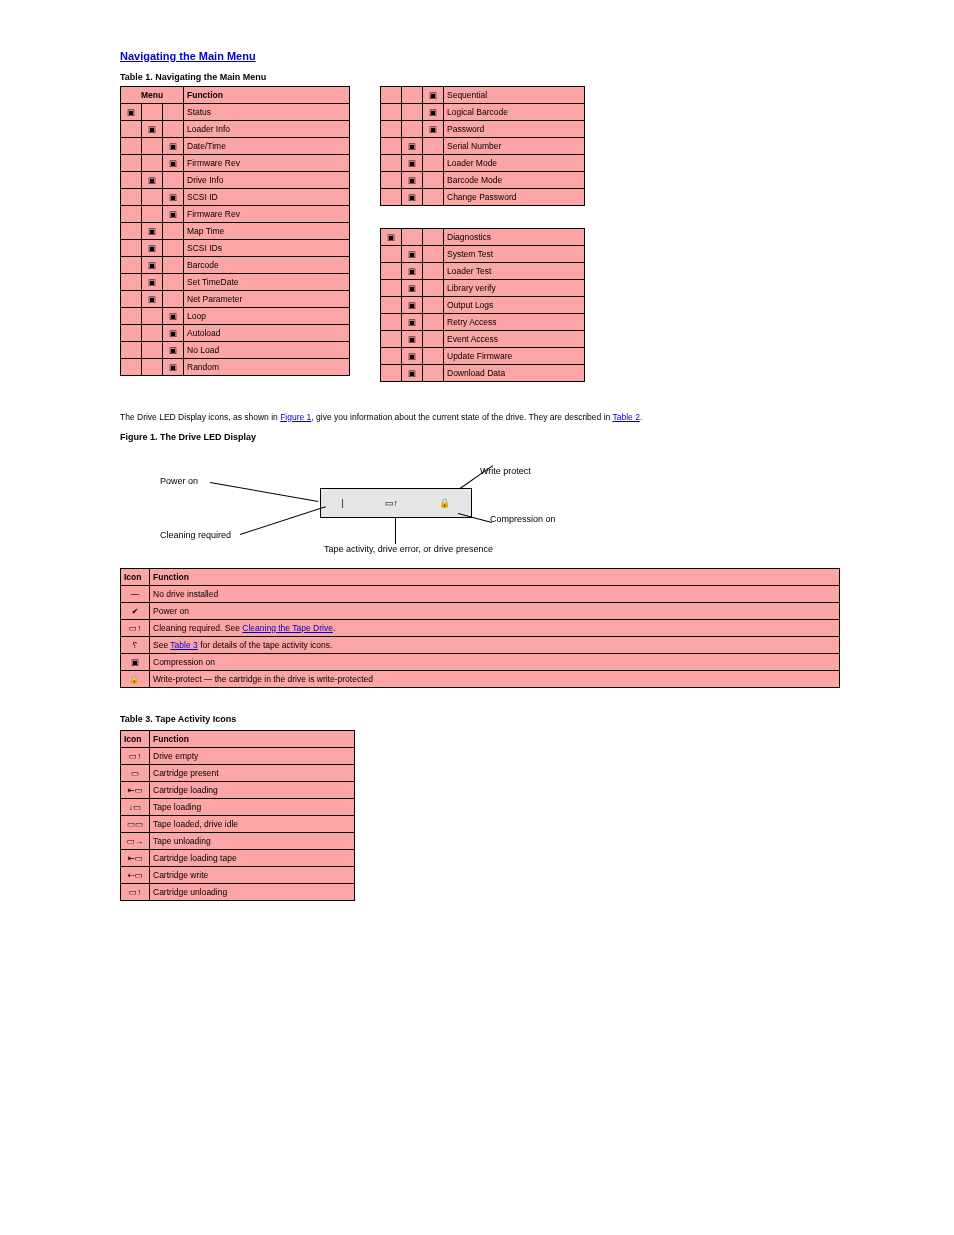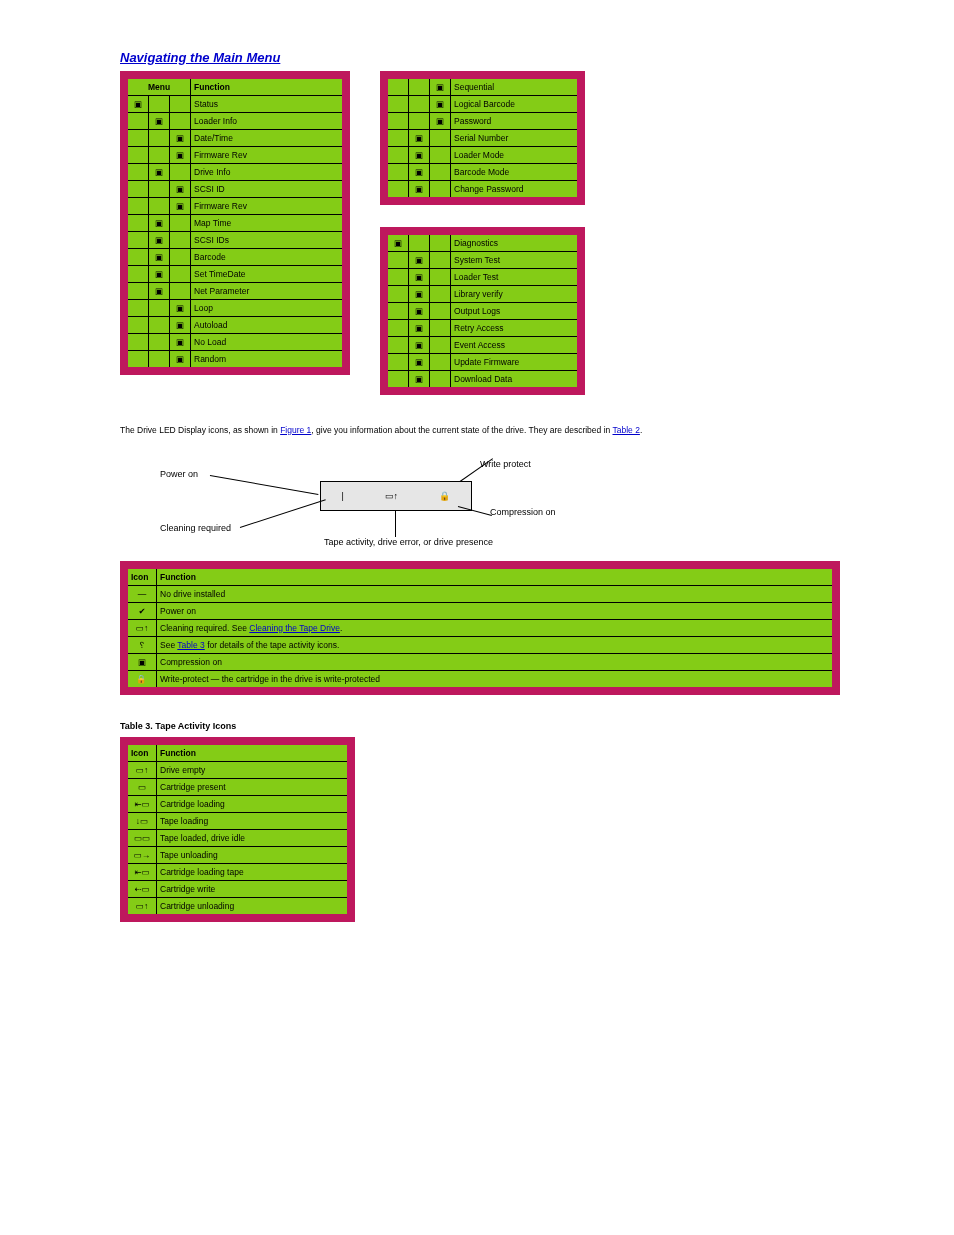--- a/index.html
+++ b/index.html
@@ -10,34 +10,33 @@
     font-size: 9px;
     color: #000;
     width: 954px;
   }
   .page {
     padding: 50px 120px 60px 120px;
   }
   h4.section-link {
     color: #0000cc;
     text-decoration: underline;
-    font-size: 13px;
+    font-size: 11px;
     font-weight: bold;
     margin: 0 0 6px 0;
-    font-style: italic;
   }
   h4.table-intro {
     font-size: 9px;
     font-weight: bold;
     margin: 10px 0 4px 0;
   }
   table {
     border-collapse: collapse;
-    border: 8px solid #be185d;
-    background: #84cc16;
+    border: 1px solid #be185d;
+    background: #fca5a5;
   }
   table td, table th {
     border: 1px solid #000;
     padding: 1px 3px 1px 3px;
     font-size: 8.5px;
     vertical-align: middle;
     height: 14px;
     text-align: left;
   }
   table th {
@@ -90,20 +89,21 @@
   }
   a.inline-link { color:#0000cc; text-decoration: underline; }
   .subtext { font-size: 8.5px; }
 </style>
 </head>
 <body>
 
 <div class="page">
 
   <h4 class="section-link">Navigating the Main Menu</h4>
+  <h4 class="table-intro">Table 1. Navigating the Main Menu</h4>
 
   <div class="two-col">
     <div class="col">
       <table class="tbl-main">
         <thead>
           <tr>
             <th class="icon-cell" colspan="3">Menu</th>
             <th>Function</th>
           </tr>
         </thead>
@@ -314,20 +314,21 @@
             </tr>
           </tbody>
       </table>
     </div>
   </div>
 
   <div style="margin-top:30px;">
     <p class="subtext">
       <span>The Drive LED Display icons, as shown in </span><a class="inline-link">Figure 1</a><span>, give you information about the current state of the drive. They are described in </span><a class="inline-link">Table 2</a><span>.</span>
     </p>
+    <h4 class="table-intro">Figure 1. The Drive LED Display</h4>
 
     <div class="figure">
 
       <div class="fig-device">
         <span>|</span>
         <span>▭↑</span>
         <span>🔒</span>
       </div>
 
       <div class="fig-label" style="left:40px; top:18px;">Power on</div>

